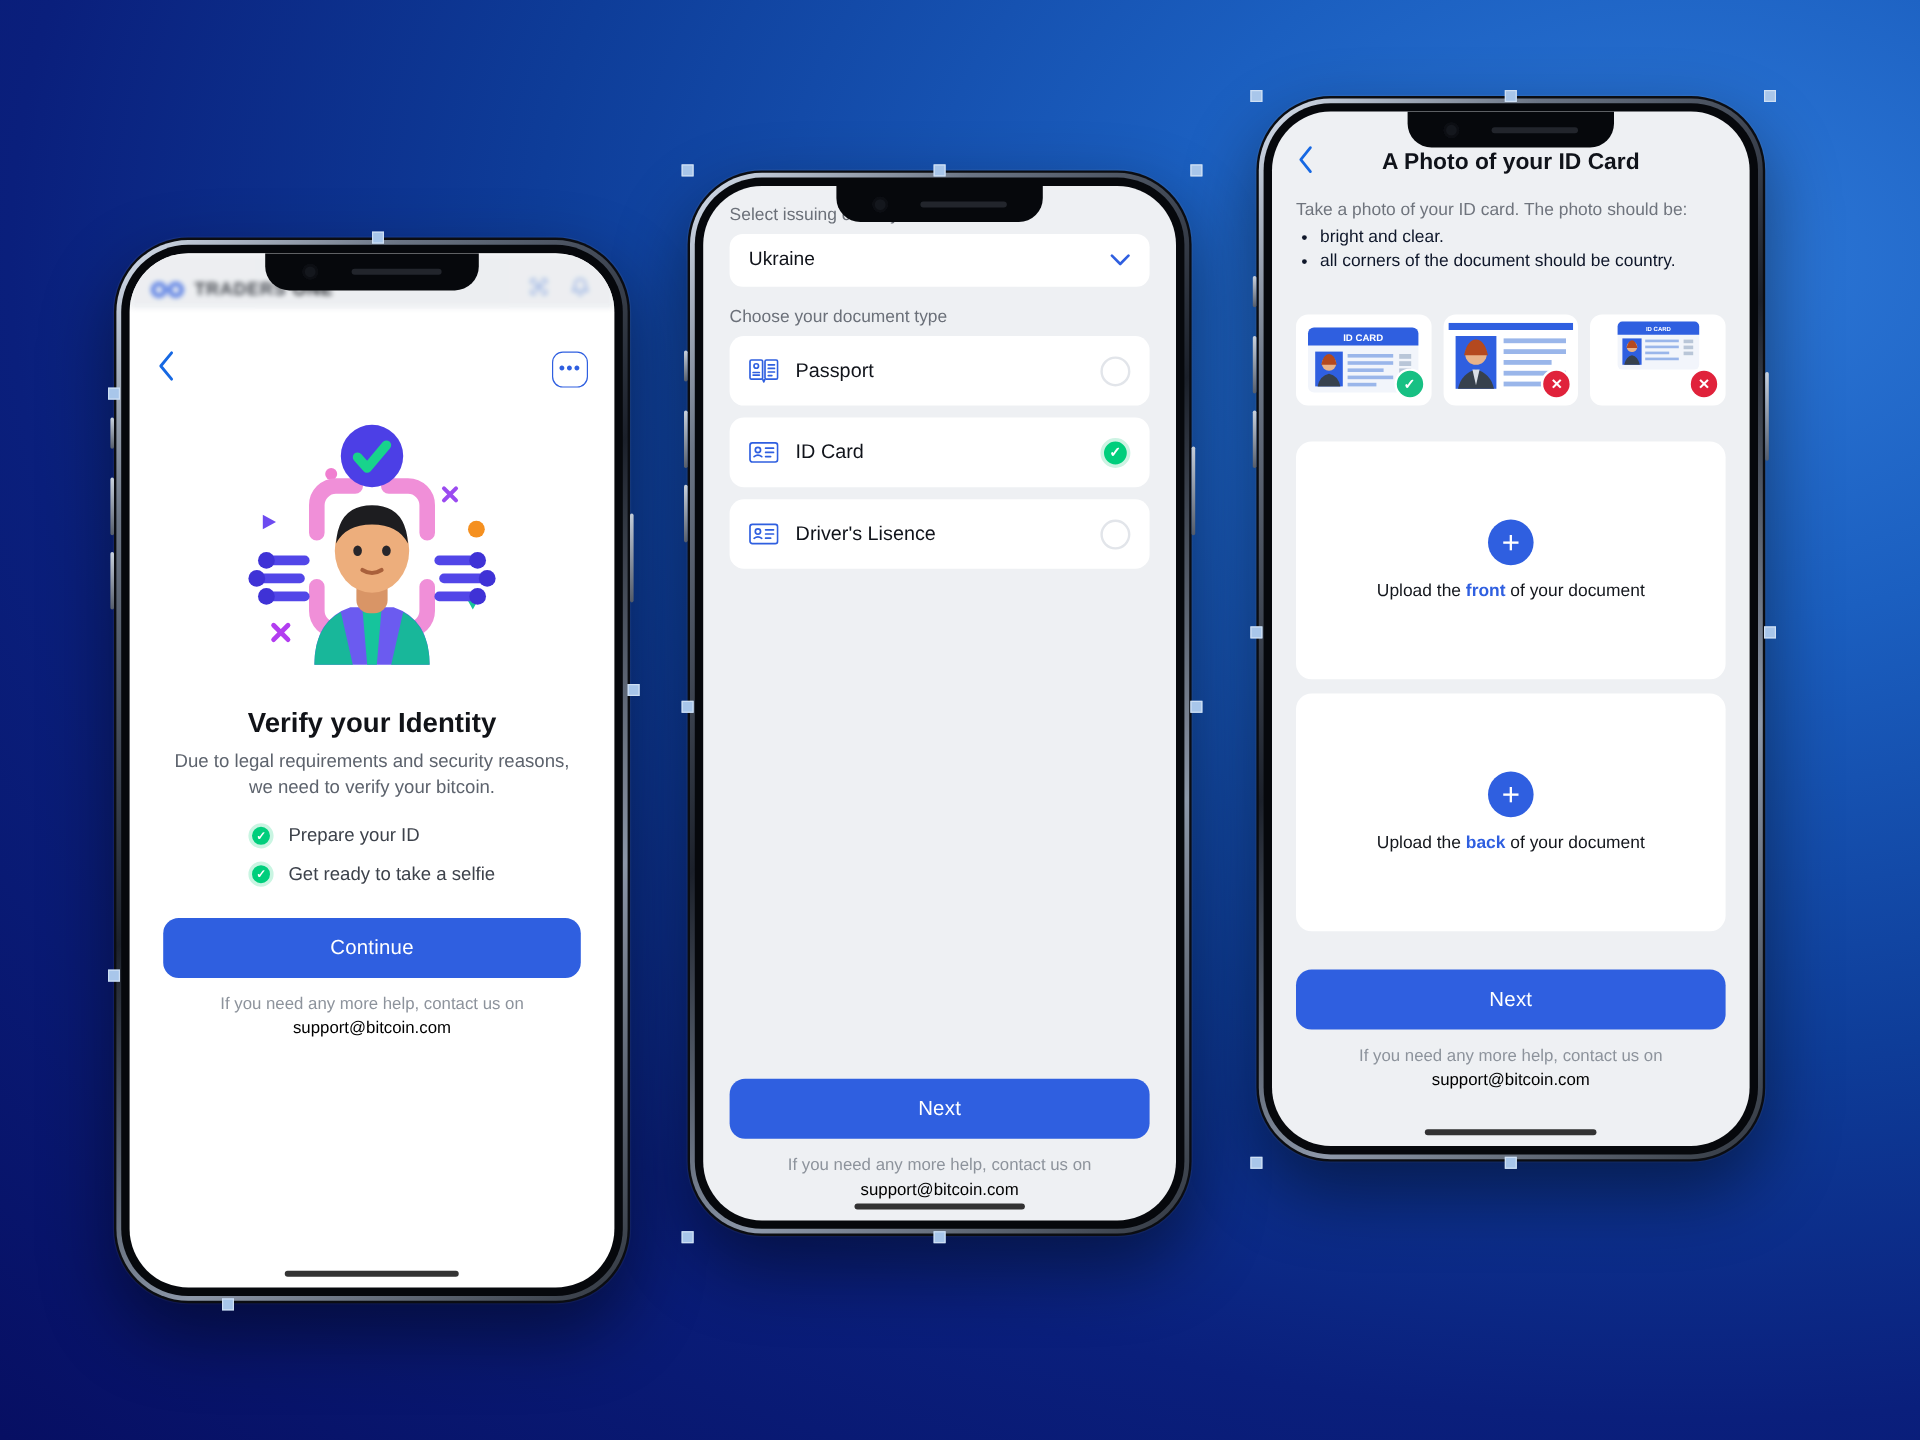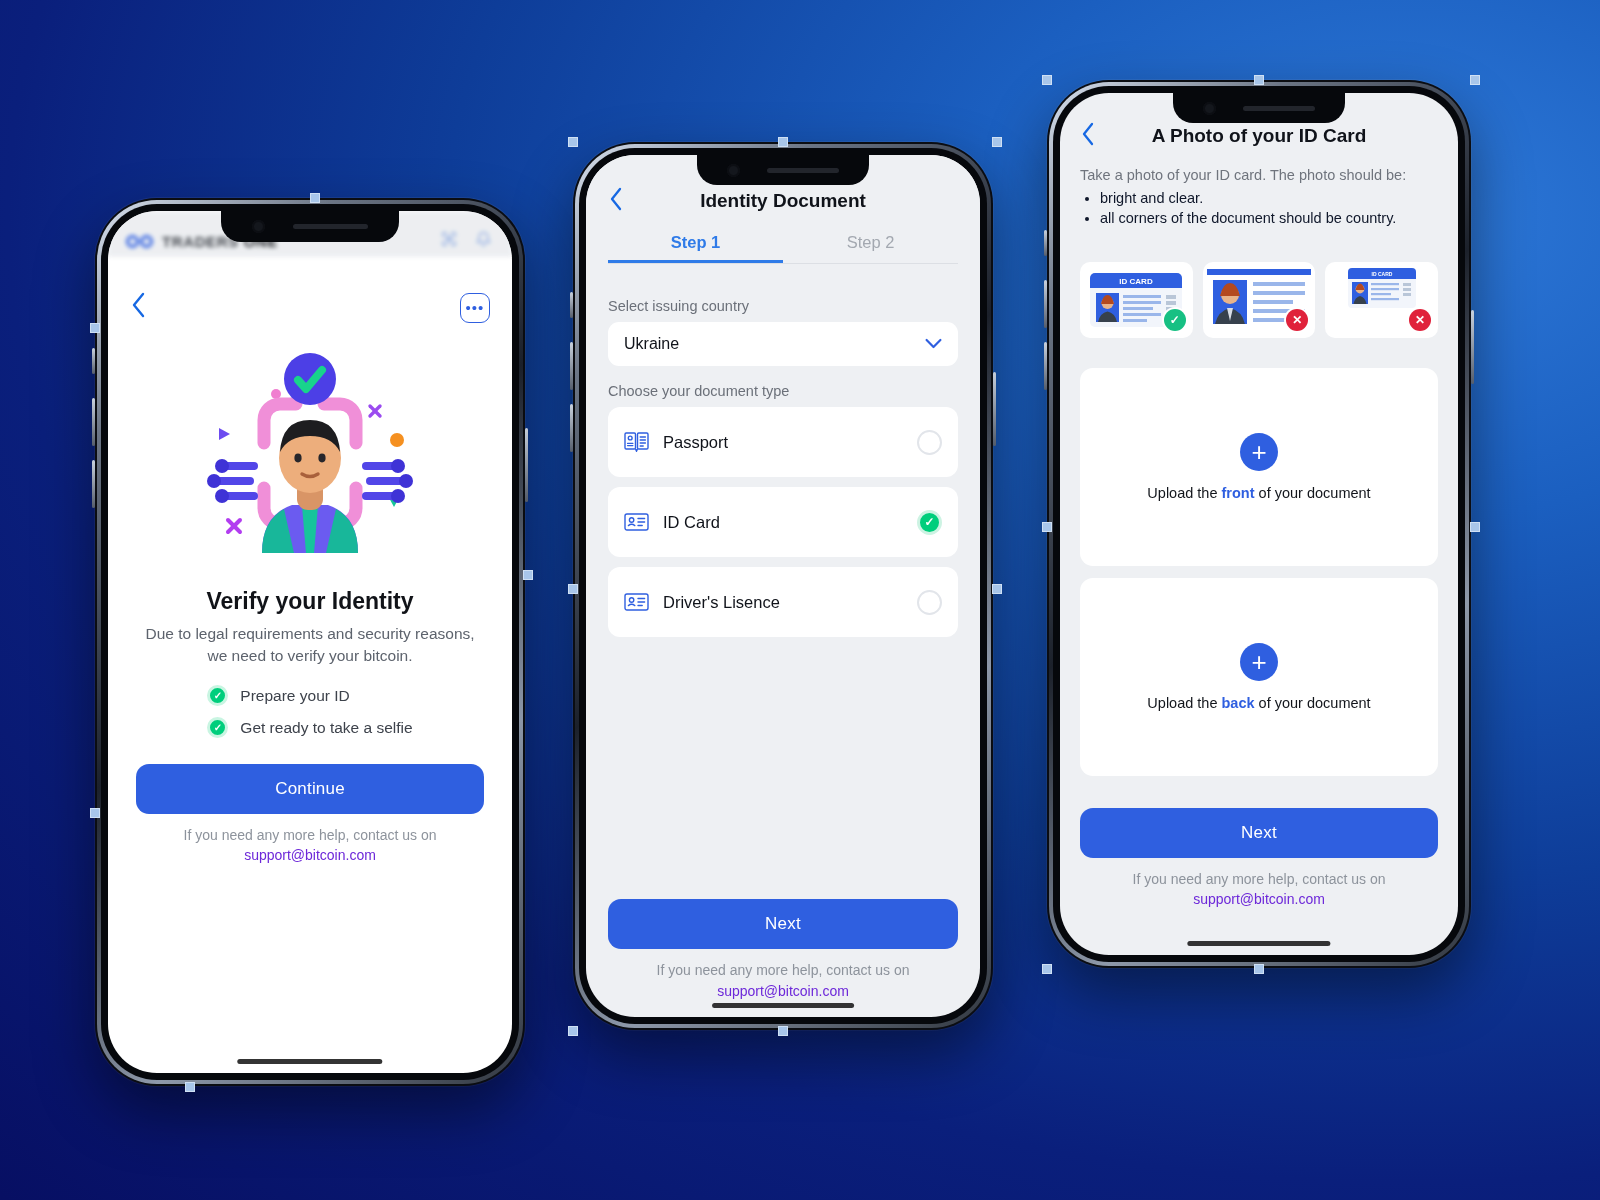--- a/index.html
+++ b/index.html
@@ -133,21 +133,21 @@
     cursor: pointer;
   }
   .help-text {
     text-align: center;
     font-size: 14px;
     color: #8d939c;
     line-height: 1.45;
   }
   .help-text .mail {
     display: block;
-    color: #6d28d9;
+    color: #000000;
     cursor: pointer;
   }
 
   
   #phone1 { left: 95px; top: 198px; width: 430px; height: 888px; }
   #phone1 .notch { width: 178px; height: 31px; }
   #phone1 .screen { display: flex; flex-direction: column; background: #fff; }
 
   .appbar {
     height: 46px;
@@ -297,21 +297,21 @@
     padding: 0 16px;
     font-size: 16px;
     color: #10131a;
     cursor: pointer;
     margin-bottom: 17px;
   }
   .chev { color: #2F5FE0; font-size: 13px; }
 
   .doc-list { display: flex; flex-direction: column; gap: 10px; margin-top: 8px; }
   .doc-row {
-    height: 70px;
+    height: 58px;
     background: #fff;
     border-radius: 12px;
     display: flex;
     align-items: center;
     padding: 0 16px;
     gap: 14px;
     cursor: pointer;
   }
   .doc-row .doc-name { flex: 1; font-size: 16.5px; color: #10131a; }
   .radio {
@@ -547,35 +547,20 @@
     <div class="side-btn" style="left:-3px; top:200px; width:3px; height:48px;"></div>
     <div class="side-btn" style="left:-3px; top:262px; width:3px; height:48px;"></div>
     <div class="side-btn" style="right:-3px; top:230px; width:3px; height:74px;"></div>
 
     <div class="screen">
       <div class="notch">
         <div class="cam"></div>
         <div class="speaker"></div>
       </div>
 
-      <div class="p2-header">
-        <div class="p2-title-row">
-          <span class="nav-back">
-            <svg width="16" height="26" viewBox="0 0 16 26" fill="none" stroke="#1668e3" stroke-width="2.3" stroke-linecap="round" stroke-linejoin="round">
-              <path d="M12 3 L4 13 L12 23"></path>
-            </svg>
-          </span>
-          <span class="p2-title">Identity Document</span>
-        </div>
-
-        <div class="tabs">
-          <div class="tab active">Step 1</div>
-          <div class="tab">Step 2</div>
-        </div>
-      </div>
 
       <div class="p2-content">
         <div class="field-label">Select issuing country</div>
         <div class="select-box">
           <span>Ukraine</span>
           <span class="chev">
             <svg width="17" height="11" viewBox="0 0 17 11" fill="none" stroke="#2F5FE0" stroke-width="2.2" stroke-linecap="round" stroke-linejoin="round">
               <path d="M1.6 2 L8.5 9 L15.4 2"></path>
             </svg>
           </span>

